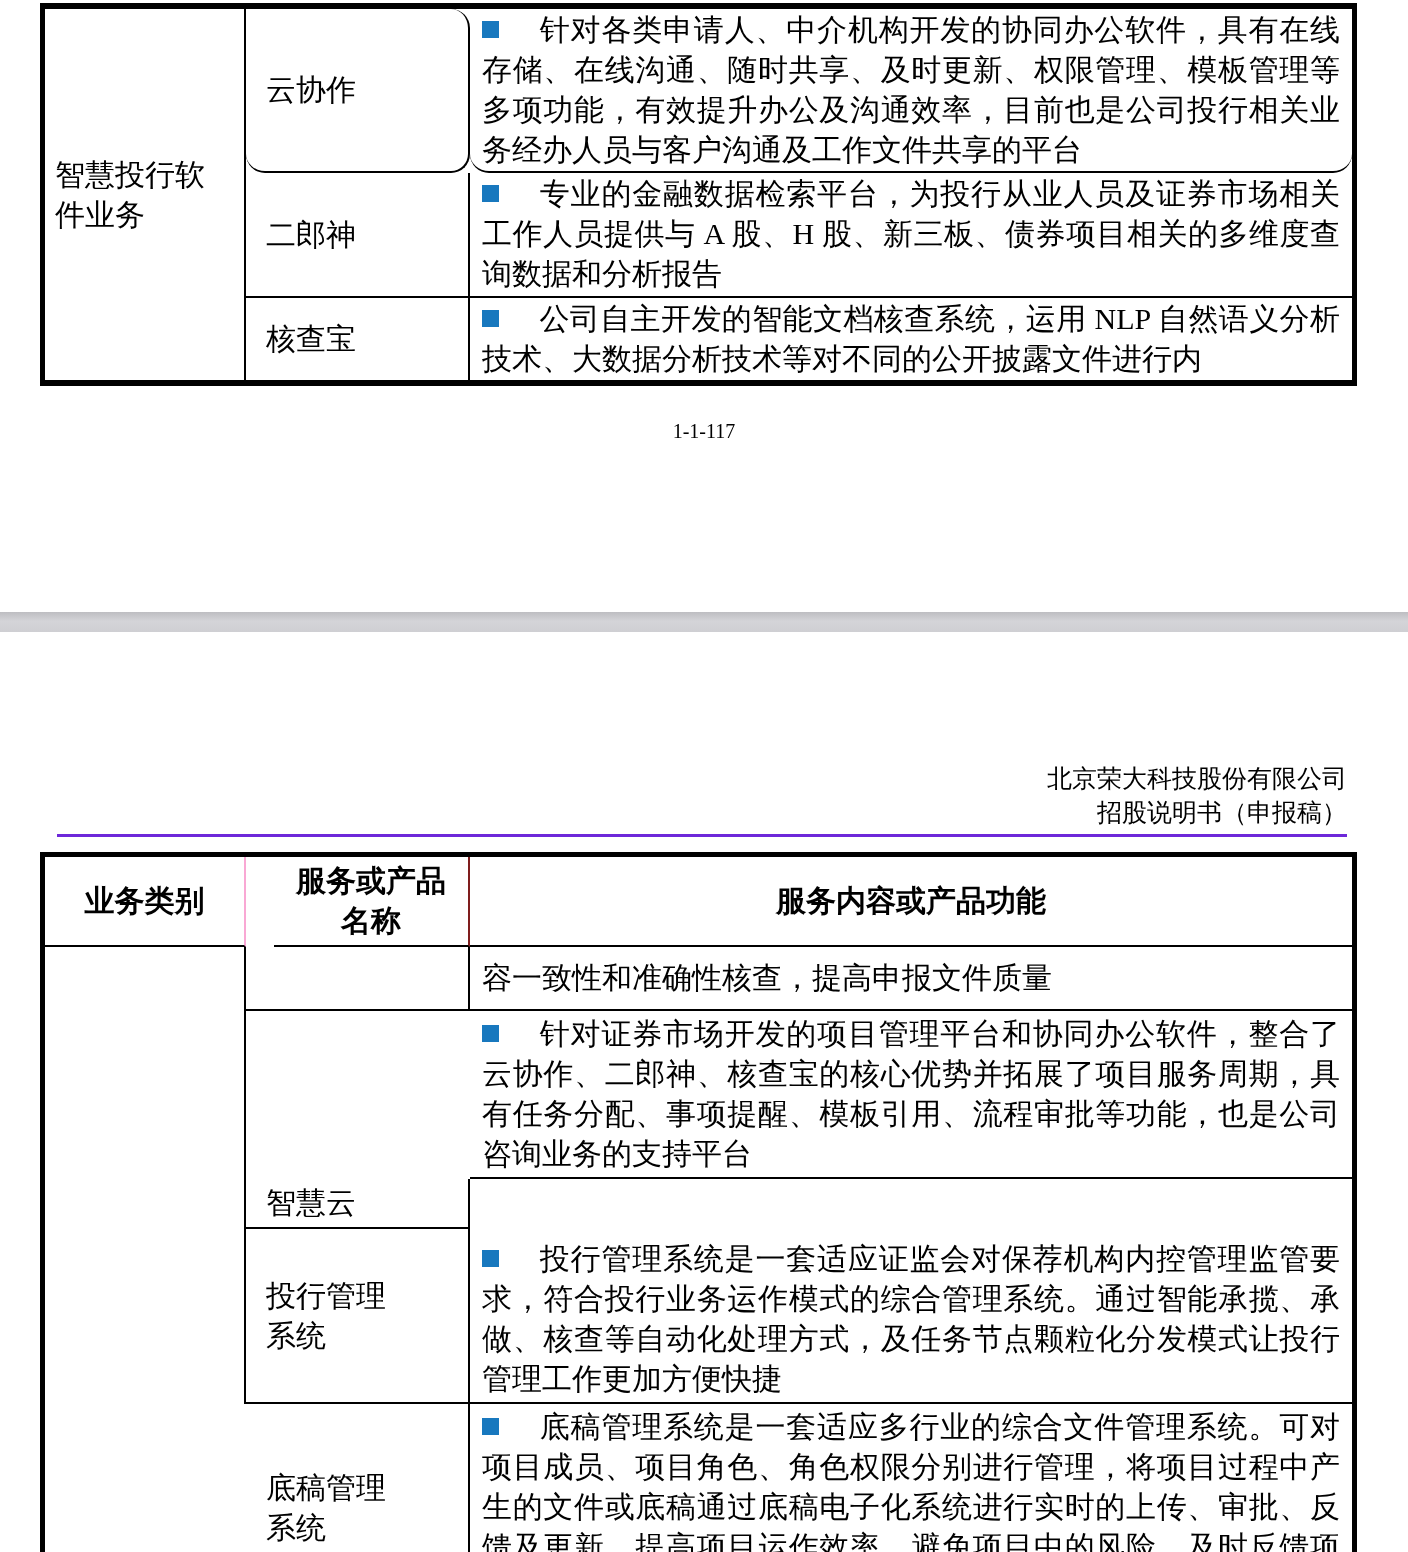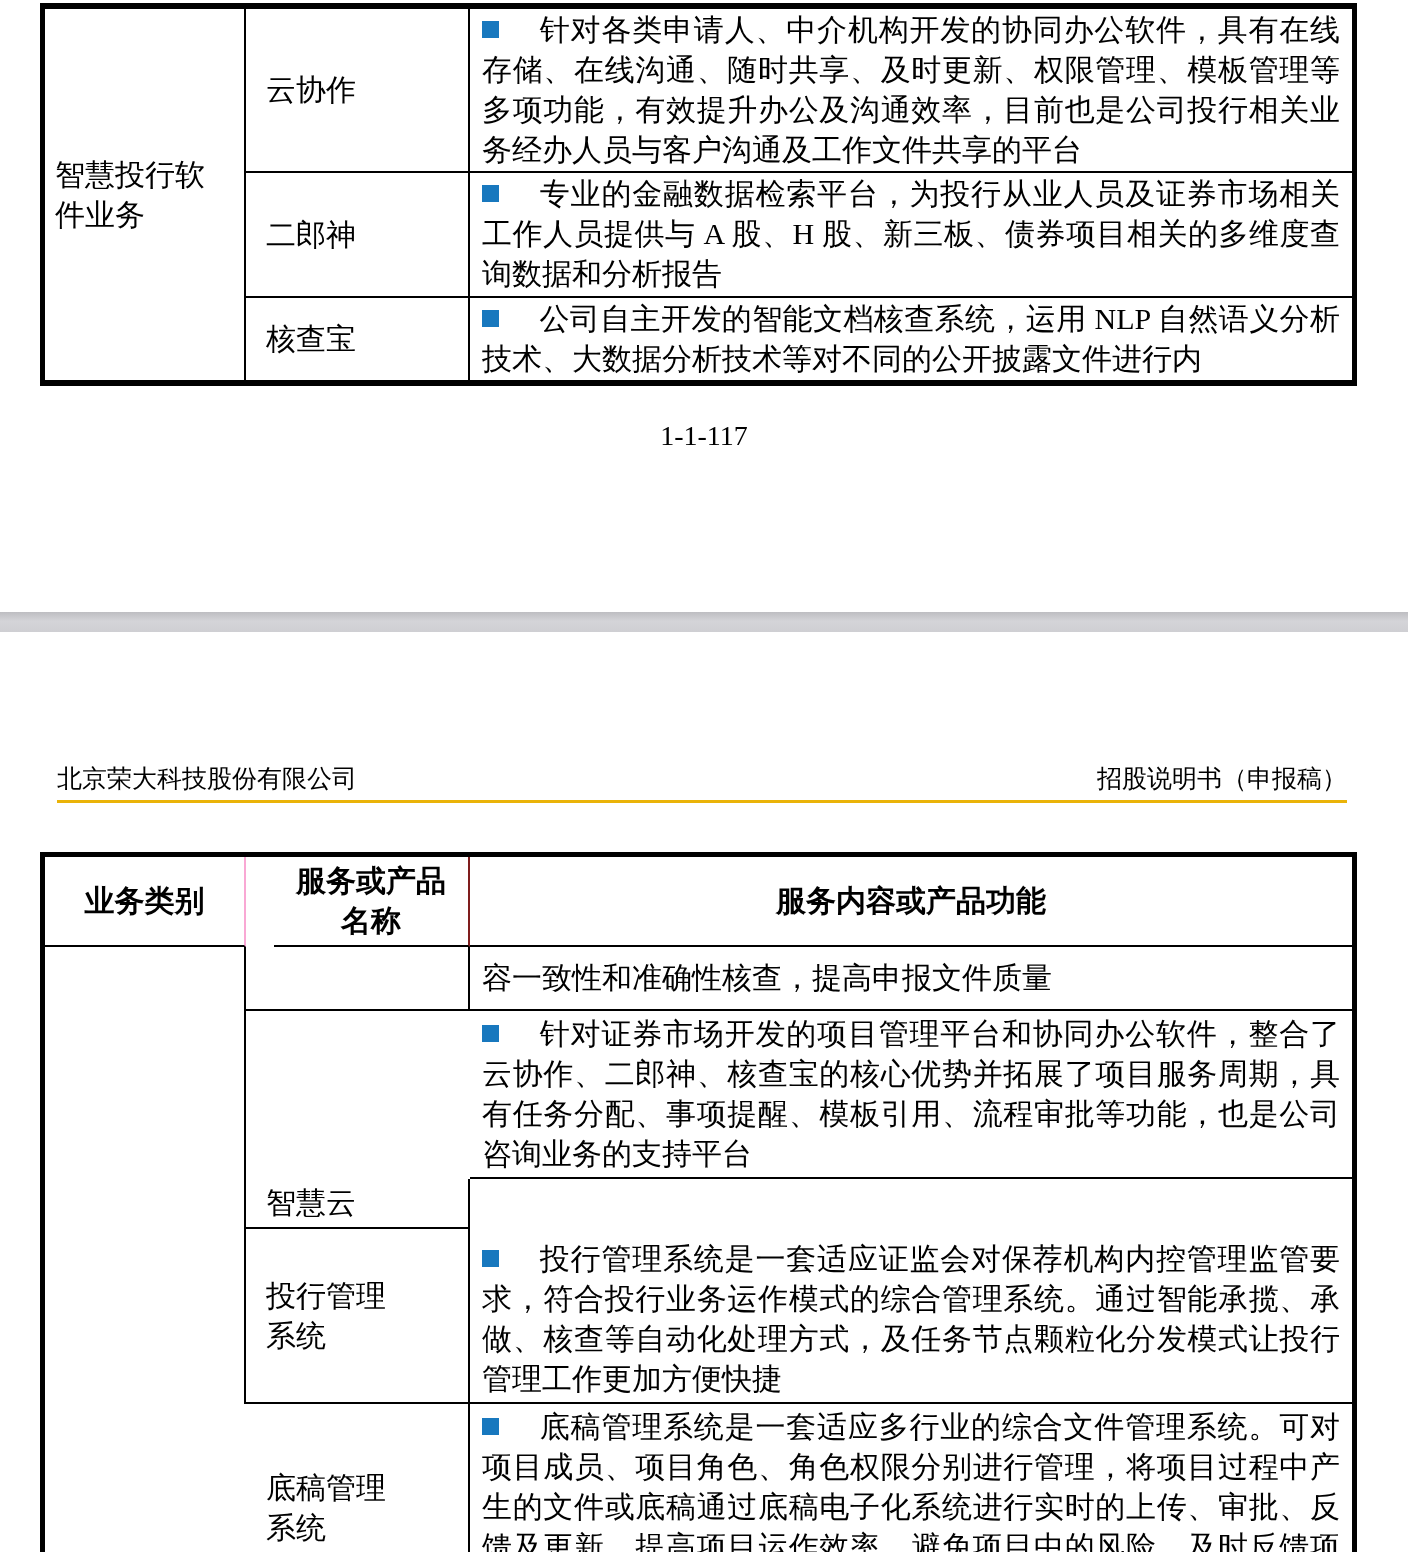--- a/index.html
+++ b/index.html
@@ -53,30 +53,30 @@
     width: 17px; height: 17px;
     background: #1878be;
     margin-right: 40px;
     transform: translateY(-2px);
     vertical-align: baseline;
   }
 
   
   .table1 { top: 3px; border-top: 6px solid #000; border-bottom: 6px solid #000; }
   .table1 .cat-cell { grid-row: 1 / span 3; }
-  .t1-r1 { min-height: 158px; }
+  .t1-r1 { min-height: 158px; border-radius: 19px; }
   .t1-r2 { min-height: 125px; }
   .t1-r3 { min-height: 80px; }
 
   
   .page-number {
     position: absolute;
     top: 420px; left: 0; width: 1408px;
     text-align: center;
-    font-size: 28px;
+    font-size: 20px;
   }
 
   
   .separator {
     position: absolute;
     top: 612px; left: 0;
     width: 1408px; height: 20px;
     background: linear-gradient(#bdbdc1, #d4d4d8 45%, #cfcfd3);
   }
 
@@ -84,21 +84,22 @@
   .page2-header {
     position: absolute;
     top: 762px; left: 57px;
     width: 1290px;
     display: flex;
     justify-content: space-between;
     align-items: flex-end;
     font-size: 25px;
     line-height: 34px;
     padding-bottom: 4px;
-    border-bottom: 3px solid #eab308;
+    border-bottom: 3px solid #6d28d9;
+    flex-direction: column;
   }
 
   
   .table2 { top: 852px; border-top: 5px solid #000; }
   .head-cell {
     font-weight: bold;
     display: flex; align-items: center; justify-content: center;
     text-align: center;
     white-space: pre-line;
     border-bottom: 2px solid #000;

